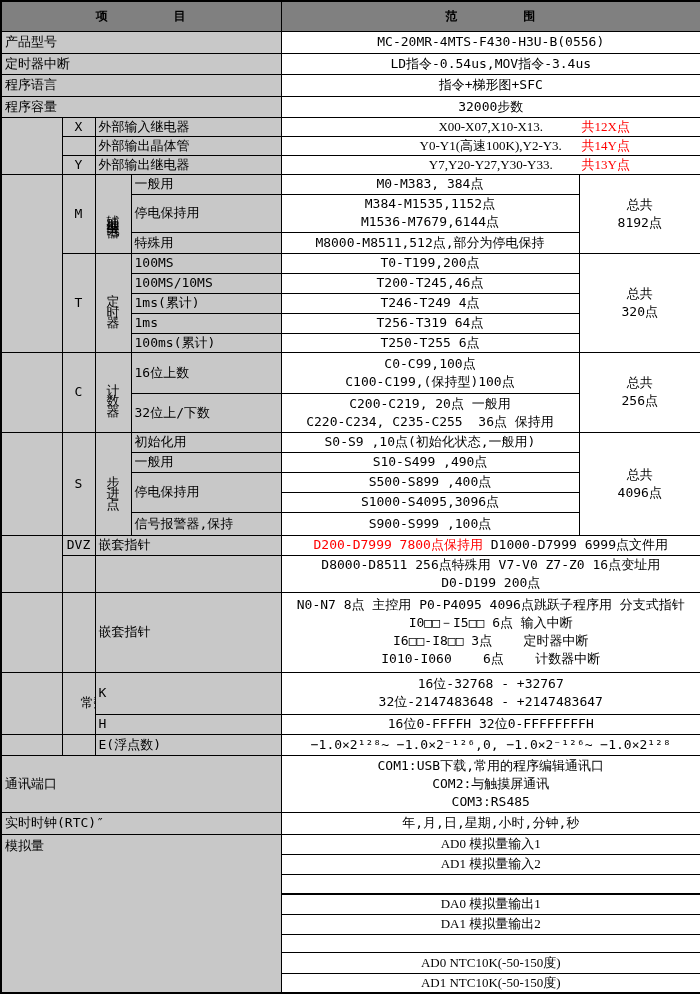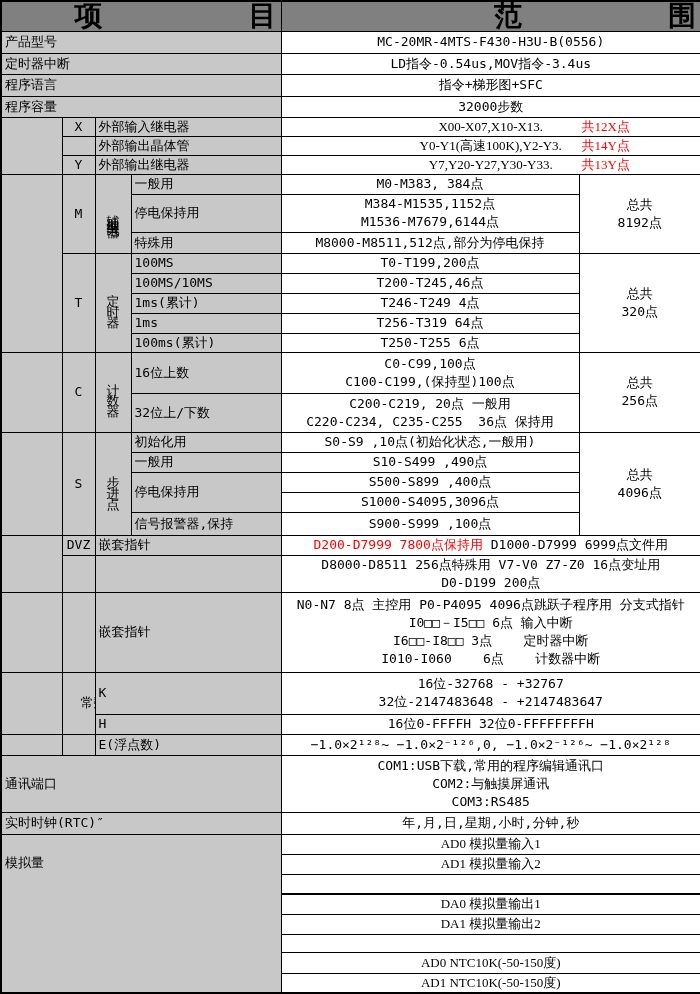--- a/index.html
+++ b/index.html
@@ -3,38 +3,38 @@
 <meta charset="utf-8">
 <title>PLC Spec Sheet</title>
 <style>
   html,body{margin:0;padding:0;background:#fff;}
   .page{width:700px;}
   table{border-collapse:collapse;table-layout:fixed;width:700px;
         font-family:"DejaVu Sans Mono","Liberation Mono",monospace;
         font-size:13px;color:#000;border:2px solid #000;}
   td{border:1px solid #000;padding:0 3px;overflow:hidden;vertical-align:middle;
      line-height:18px;white-space:pre-wrap;}
-  .hdr{background:var(--header_bg,#808080);font-size:28px;font-weight:bold;
-       text-align:right;white-space:pre;letter-spacing:1px;}
+  .hdr{background:var(--header_bg,#808080);font-size:12px;font-weight:bold;
+       text-align:center;white-space:pre;letter-spacing:1px;}
   .lbl{background:var(--label_bg,#C8C8C8);white-space:nowrap;}
   .gold{background:var(--gold,#FFC000);}
   .orange{background:var(--orange,#F8B078);}
   .ctr{text-align:center;}
   .val{background:#fff;text-align:center;}
   .rel{position:relative;font-family:Liberation Serif, serif;}
   .red{color:var(--accent_red,#FF0000);}
   .rcode{position:absolute;left:300px;top:50%;transform:translateY(-50%);
          color:var(--accent_red,#FF0000);white-space:nowrap;}
   .dcode{position:absolute;left:302px;top:50%;transform:translateY(-50%);
          color:var(--accent_red,#FF0000);white-space:nowrap;margin-top:29px;}
   .vcell{text-align:center;padding:0;}
   .vg{writing-mode:vertical-lr;text-orientation:upright;display:inline-block;line-height:1;}
   .vg5{letter-spacing:3px;}
   .vg3{letter-spacing:11px;}
-  .topalign{vertical-align:top;padding-top:19px;}
+  .topalign{vertical-align:top;padding-top:2px;}
   .bt{border-top:2px solid #000;}
   .nopad{padding:18px;}
 </style>
 </head>
 <body>
 
 <div class="page">
 <table>
 <colgroup>
   <col style="width:61px">

